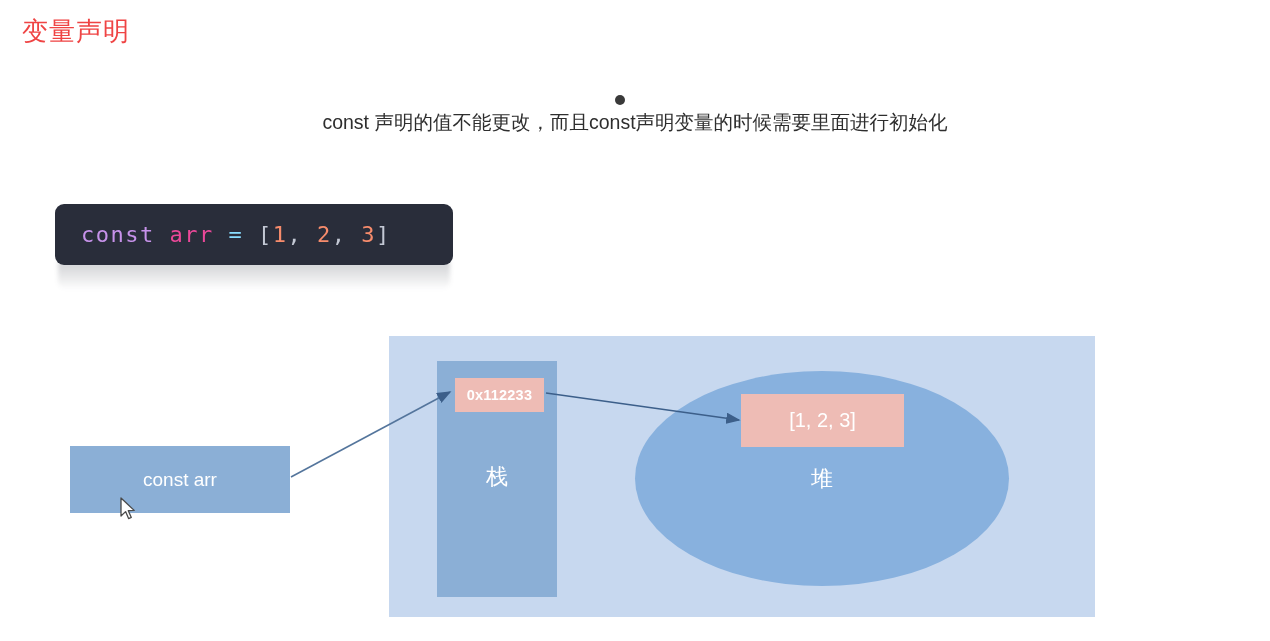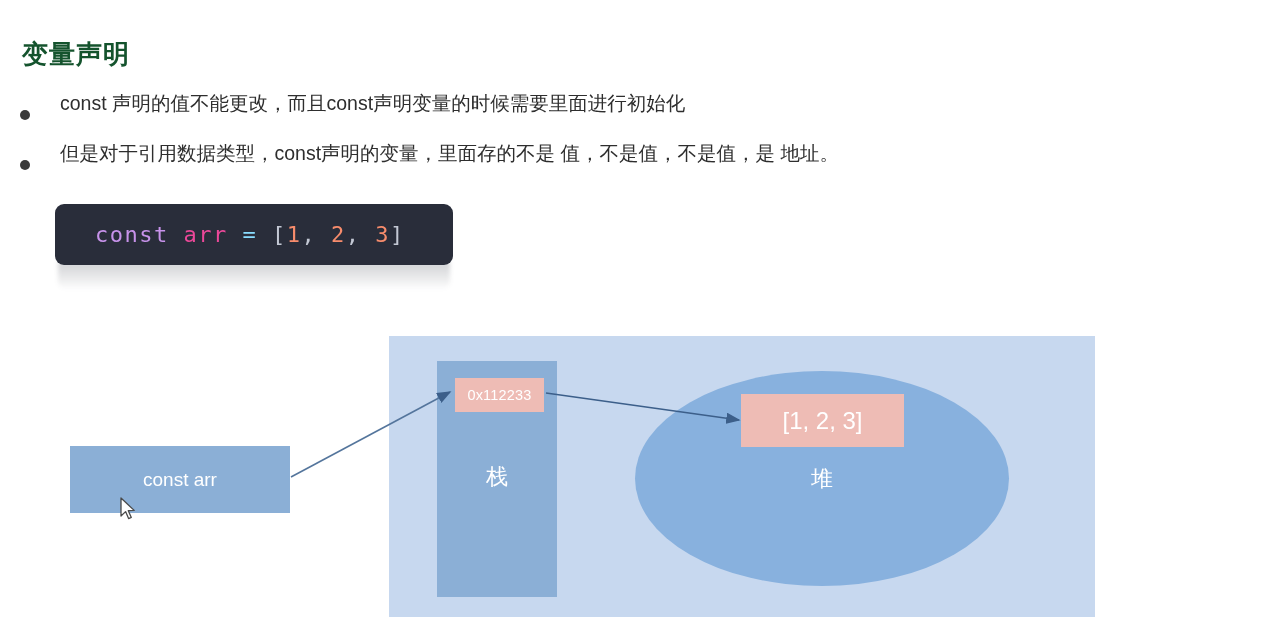--- a/index.html
+++ b/index.html
@@ -15,39 +15,39 @@
     font-family: "Liberation Sans", "DejaVu Sans", sans-serif;
     color: #333333;
   }
 
   
   #page-title {
     position: absolute;
     left: 22px;
     top: 16px;
     font-size: 26px;
-    font-weight: bold;
-    color: #14532d;
+    font-weight: normal;
+    color: #ef4444;
     letter-spacing: 1px;
     line-height: 1.2;
-    margin-top: 23px;
   }
 
   
   #bullet-list {
     position: absolute;
     left: 20px;
     top: 84px;
     width: 1230px;
   }
   .bullet-row {
     display: flex;
-    align-items: flex-end;
+    align-items: center;
     margin-bottom: 14px;
     height: 36px;
+    flex-direction: column;
   }
   .bullet-dot {
     width: 10px;
     height: 10px;
     border-radius: 50%;
     background: #3a3a3a;
     margin-top: 11px;
     margin-right: 30px;
     flex: 0 0 auto;
   }
@@ -86,21 +86,21 @@
     background: linear-gradient(to bottom, rgba(41,45,58,0.22), rgba(41,45,58,0.0));
     filter: blur(2px);
     z-index: 1;
   }
   .code-line {
     font-family: "DejaVu Sans Mono", "Liberation Mono", monospace;
     font-size: 22px;
     letter-spacing: 1.5px;
     white-space: pre;
   }
-  .tok-kw   { color: #c792ea; margin-left: 14px; }
+  .tok-kw   { color: #c792ea; }
   .tok-var  { color: #ec4899; }
   .tok-op   { color: #89ddff; }
   .tok-pun  { color: #c3c8d4; }
   .tok-num  { color: #f78c6c; }
 
   
   #diagram {
     position: absolute;
     left: 0;
     top: 0;
@@ -136,20 +136,21 @@
   #address-box {
     position: absolute;
     left: 455px;
     top: 378px;
     width: 89px;
     height: 34px;
     background: #eebcb5;
     display: flex;
     align-items: center;
     justify-content: center;
+    font-weight: bold;
   }
   #address-label {
     font-size: 14.5px;
     color: #ffffff;
     letter-spacing: 0.2px;
   }
   #heap-ellipse {
     position: absolute;
     left: 635px;
     top: 371px;
@@ -172,21 +173,21 @@
     left: 741px;
     top: 394px;
     width: 163px;
     height: 53px;
     background: #eebcb5;
     display: flex;
     align-items: center;
     justify-content: center;
   }
   #array-label {
-    font-size: 24px;
+    font-size: 20px;
     color: #ffffff;
   }
   #variable-box {
     position: absolute;
     left: 70px;
     top: 446px;
     width: 220px;
     height: 67px;
     background: #8bafd6;
     display: flex;
@@ -209,24 +210,20 @@
 </style>
 </head>
 <body>
 
 <div id="page-title">变量声明</div>
 
 <div id="bullet-list">
   <div class="bullet-row">
     <span class="bullet-dot"></span>
     <span class="bullet-text">const  声明的值不能更改，而且const声明变量的时候需要里面进行初始化</span>
-  </div>
-  <div class="bullet-row">
-    <span class="bullet-dot"></span>
-    <span class="bullet-text">但是对于引用数据类型，const声明的变量，里面存的不是 值，不是值，不是值，是 地址。</span>
   </div>
 </div>
 
 <div id="code-block-wrap">
   <div id="code-reflection"></div>
   <div id="code-block">
     <span class="code-line"><span class="tok-kw">const</span><span class="tok-pun"> </span><span class="tok-var">arr</span><span class="tok-pun"> </span><span class="tok-op">=</span><span class="tok-pun"> </span><span class="tok-pun">[</span><span class="tok-num">1</span><span class="tok-pun">, </span><span class="tok-num">2</span><span class="tok-pun">, </span><span class="tok-num">3</span><span class="tok-pun">]</span></span>
   </div>
 </div>
 

